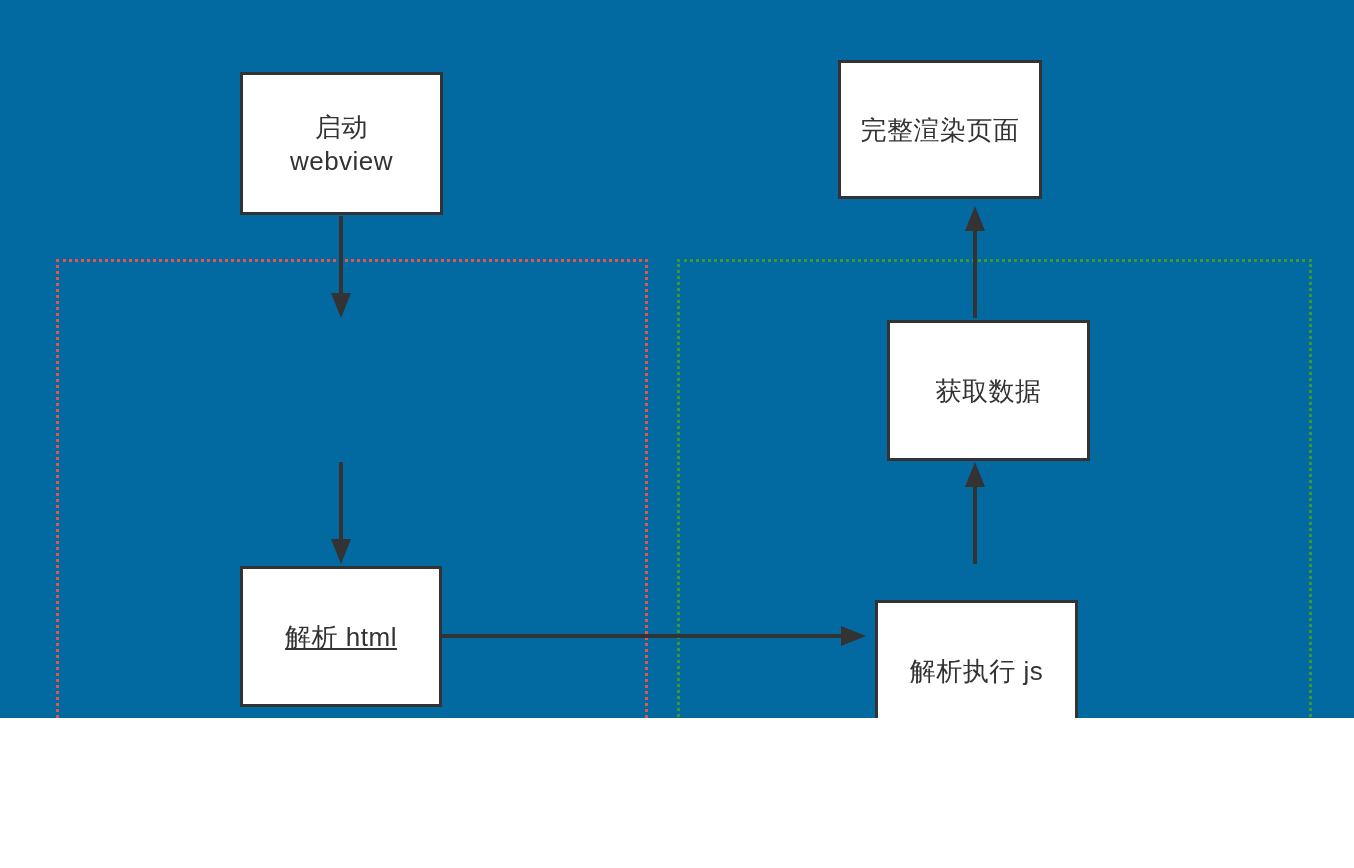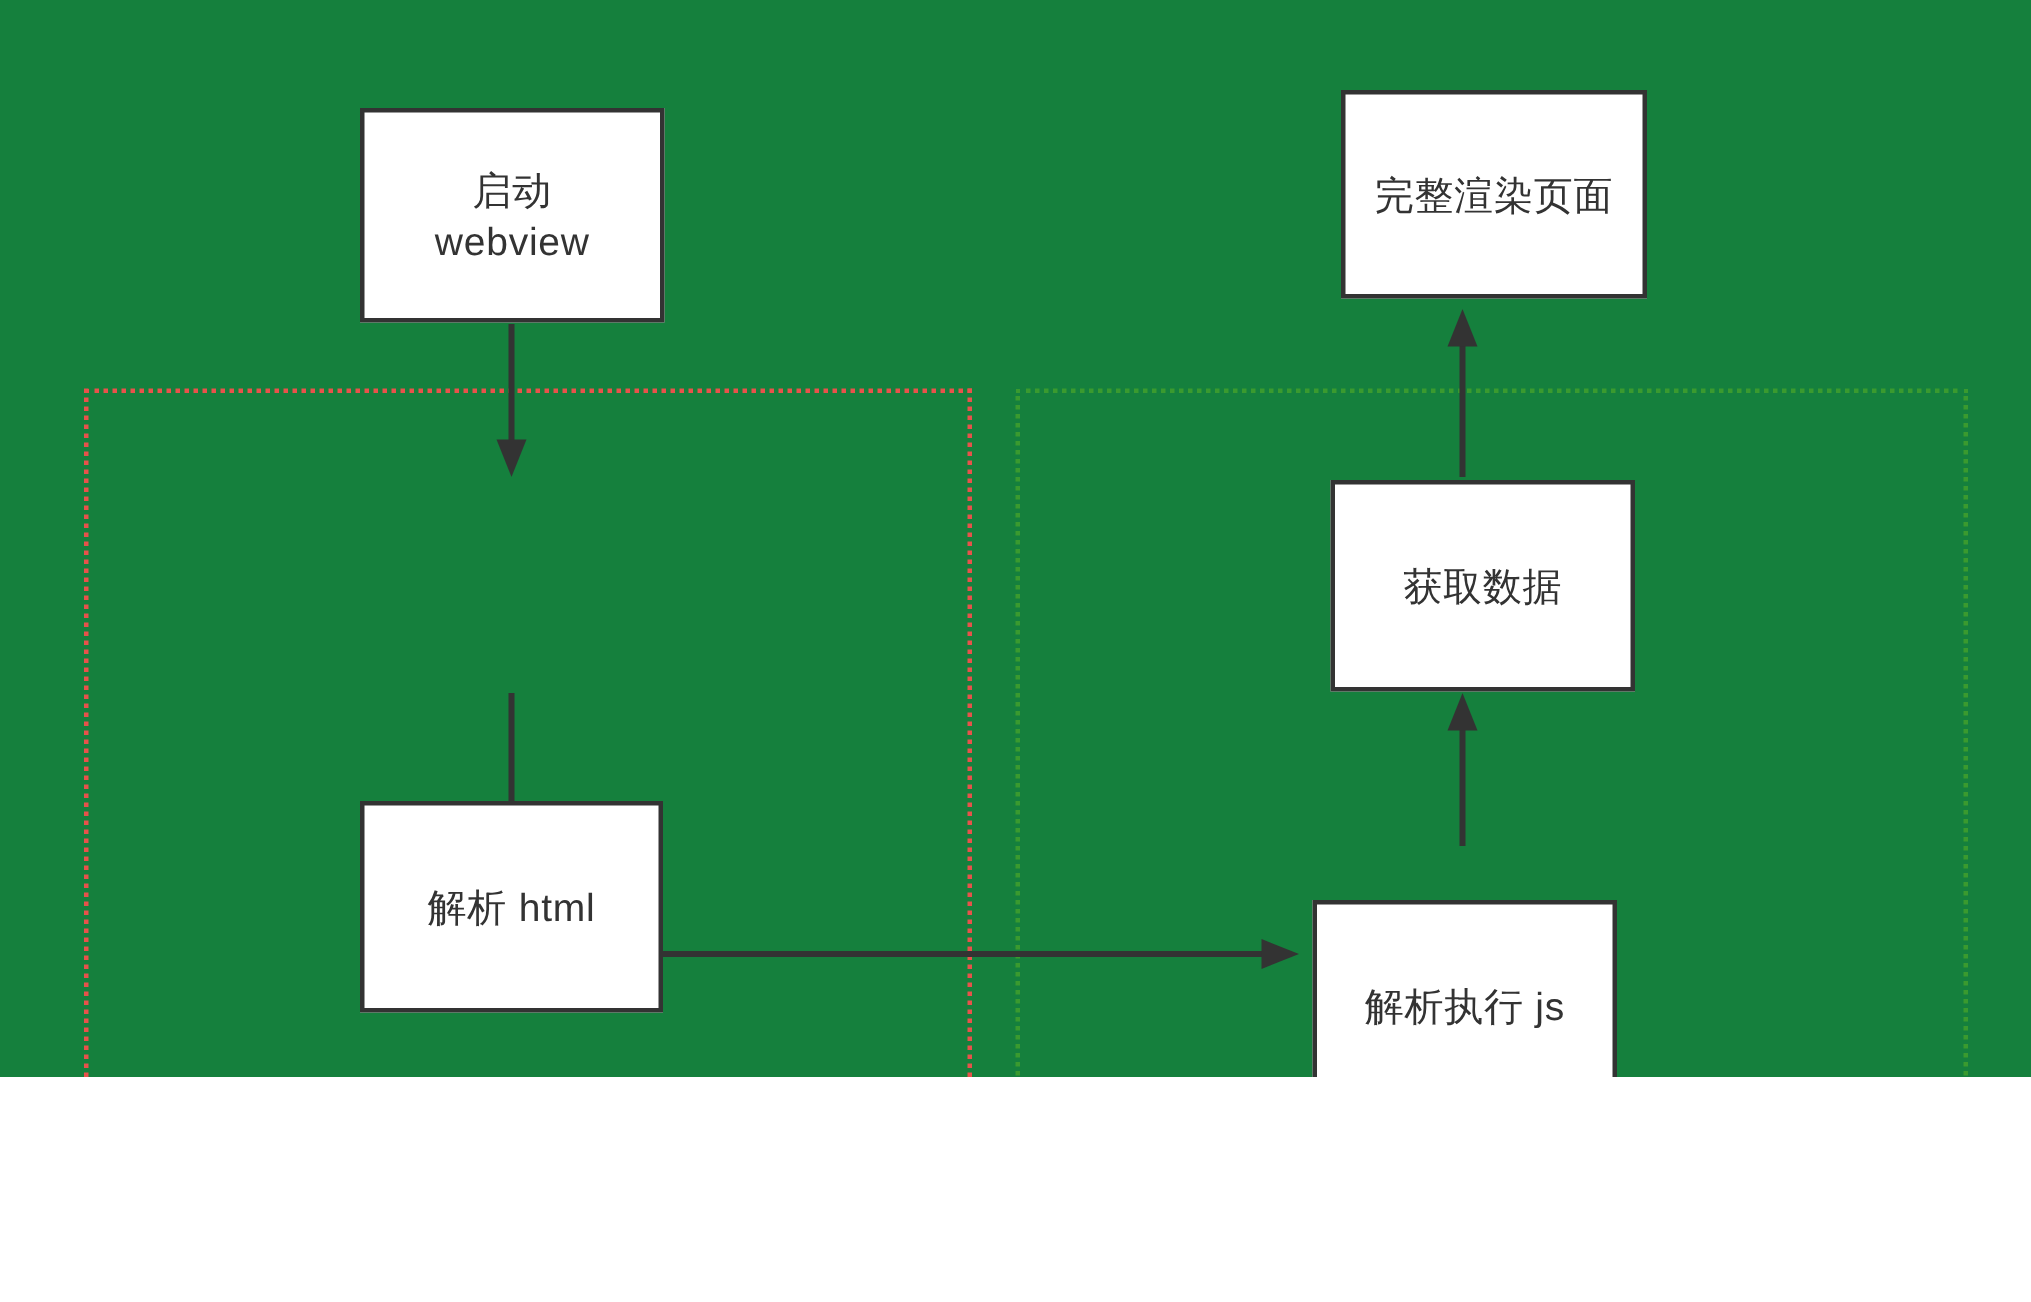--- a/index.html
+++ b/index.html
@@ -4,21 +4,21 @@
 <style>
   * { margin: 0; padding: 0; box-sizing: border-box; }
   html, body { background: #ffffff; }
   body {
     font-family: "Liberation Sans", "DejaVu Sans", sans-serif;
     width: 1354px; height: 868px;
   }
   .canvas {
     position: relative;
     width: 1354px; height: 718px;
-    background: #15803d;
+    background: #0369a1;
     overflow: hidden;
   }
   .group {
     position: absolute;
     background: transparent;
   }
   .group.red   { border: 3px dotted #e8524b; left: 56px;  top: 259px; width: 592px; height: 525px; }
   .group.green { border: 3px dotted #3a9a2f; left: 677px; top: 259px; width: 635px; height: 529px; }
   .arrows {
     position: absolute;
@@ -36,22 +36,22 @@
     justify-content: center;
     text-align: center;
     color: #333333;
     font-size: 26px;
     line-height: 34px;
     white-space: pre-line;
     letter-spacing: 0.5px;
   }
   .node.n-start  { left: 240px; top: 72px;  width: 203px; height: 143px; }
   .node.n-load   { left: 240px; top: 320px; width: 202px; height: 141px; }
-  .node.n-parse  { left: 240px; top: 534px; width: 202px; height: 141px; }
-  .node.n-render { left: 894px; top: 60px;  width: 204px; height: 139px; align-items: center; }
+  .node.n-parse  { left: 240px; top: 566px; width: 202px; height: 141px; text-decoration: underline; }
+  .node.n-render { left: 838px; top: 60px;  width: 204px; height: 139px; align-items: center; }
   .node.n-fetch  { left: 874px; top: 320px; width: 203px; height: 141px; margin-left: 13px; }
   .node.n-js     { left: 875px; top: 566px; width: 203px; height: 141px; margin-top: 34px; }
 </style>
 </head>
 <body>
 
 <div class="canvas">
 
   <div class="group red"></div>
   <div class="group green"></div>

